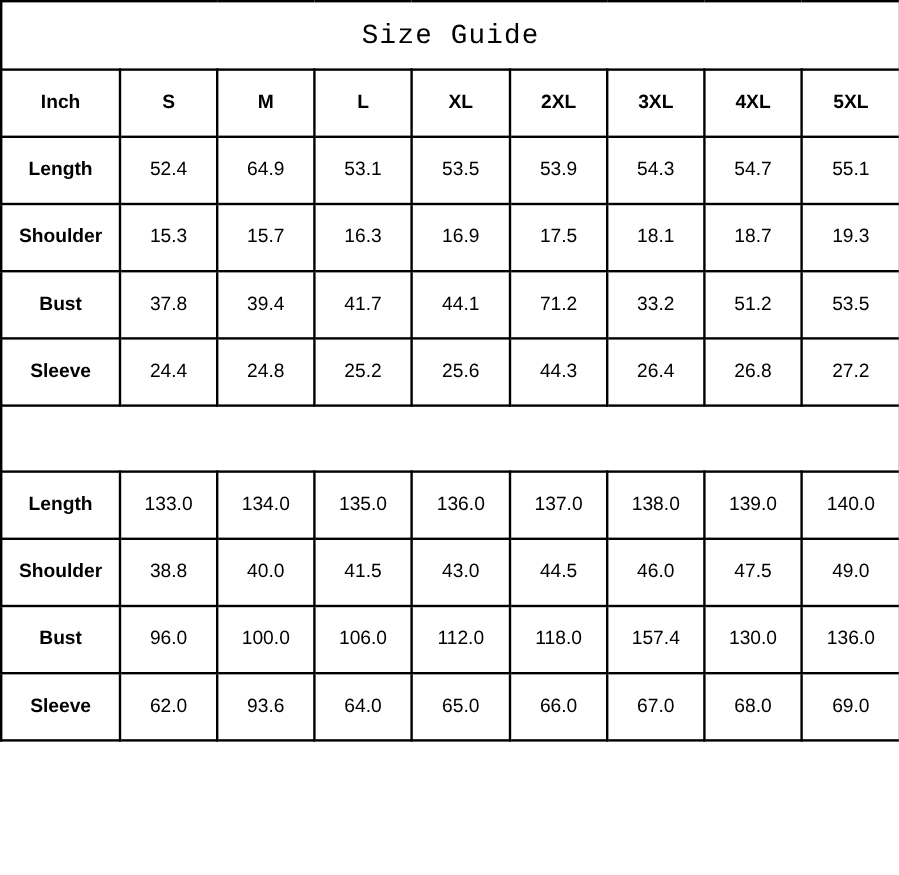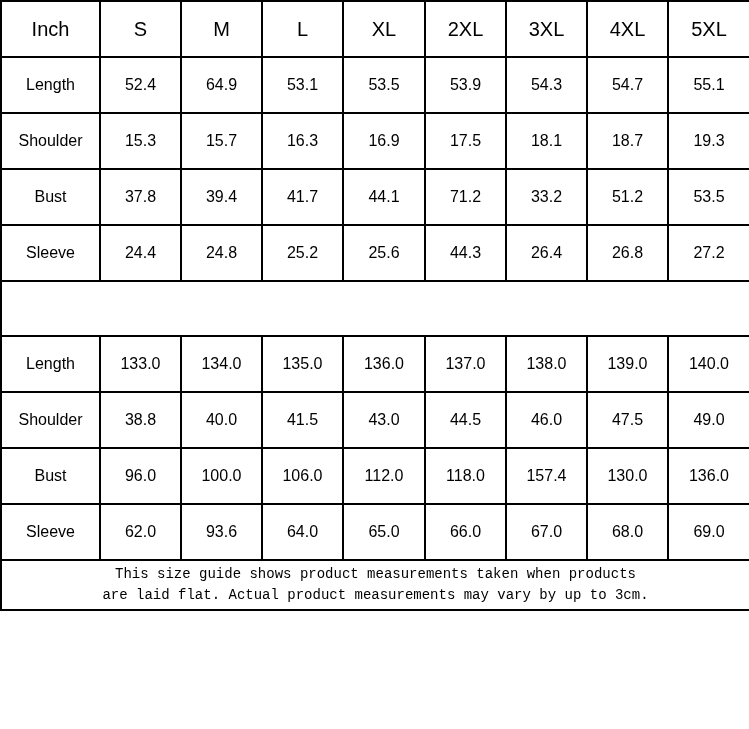--- a/index.html
+++ b/index.html
@@ -30,30 +30,30 @@
   }
   tr.title-row td {
     height: 55px;
     font-family: "Liberation Mono", "DejaVu Sans Mono", monospace;
     font-size: 23px;
     font-weight: 400;
     letter-spacing: 1px;
   }
   tr.header-row th {
     height: 54px;
-    font-size: 20px;
-    font-weight: 400;
+    font-size: 16px;
+    font-weight: 700;
   }
   tr.data-row td {
     height: 54px;
     font-size: 16px;
     font-weight: 400;
   }
   tr.data-row td.row-label {
-    font-weight: 400;
+    font-weight: 700;
   }
   tr.gap-row td {
     height: 53px;
   }
   tr.footer-row td {
     height: 48px;
     font-family: "Liberation Mono", "DejaVu Sans Mono", monospace;
     font-size: 14px;
     line-height: 21px;
   }
@@ -69,20 +69,23 @@
         <col style="width:81px">
         <col style="width:81px">
         <col style="width:82px">
       <col style="width:81px">
         <col style="width:81px">
         <col style="width:81px">
         <col style="width:82px">
     </colgroup>
 
     <tbody>
+        <tr class="title-row">
+      <td colspan="9">Size Guide</td>
+    </tr>
 
     <tr class="header-row">
       <th>Inch</th>
       <th>S</th>
       <th>M</th>
       <th>L</th>
       <th>XL</th>
       <th>2XL</th>
       <th>3XL</th>
       <th>4XL</th>
@@ -183,21 +186,15 @@
       <td>62.0</td>
       <td>93.6</td>
       <td>64.0</td>
       <td>65.0</td>
       <td>66.0</td>
       <td>67.0</td>
       <td>68.0</td>
       <td>69.0</td>
     </tr>
 
-    <tr class="footer-row">
-      <td colspan="9">
-        <div>This size guide shows product measurements taken when products</div>
-        <div>are laid flat. Actual product measurements may vary by up to 3cm.</div>
-      </td>
-    </tr>
   </tbody>
     </table>
 </div>
 
 </body></html>

